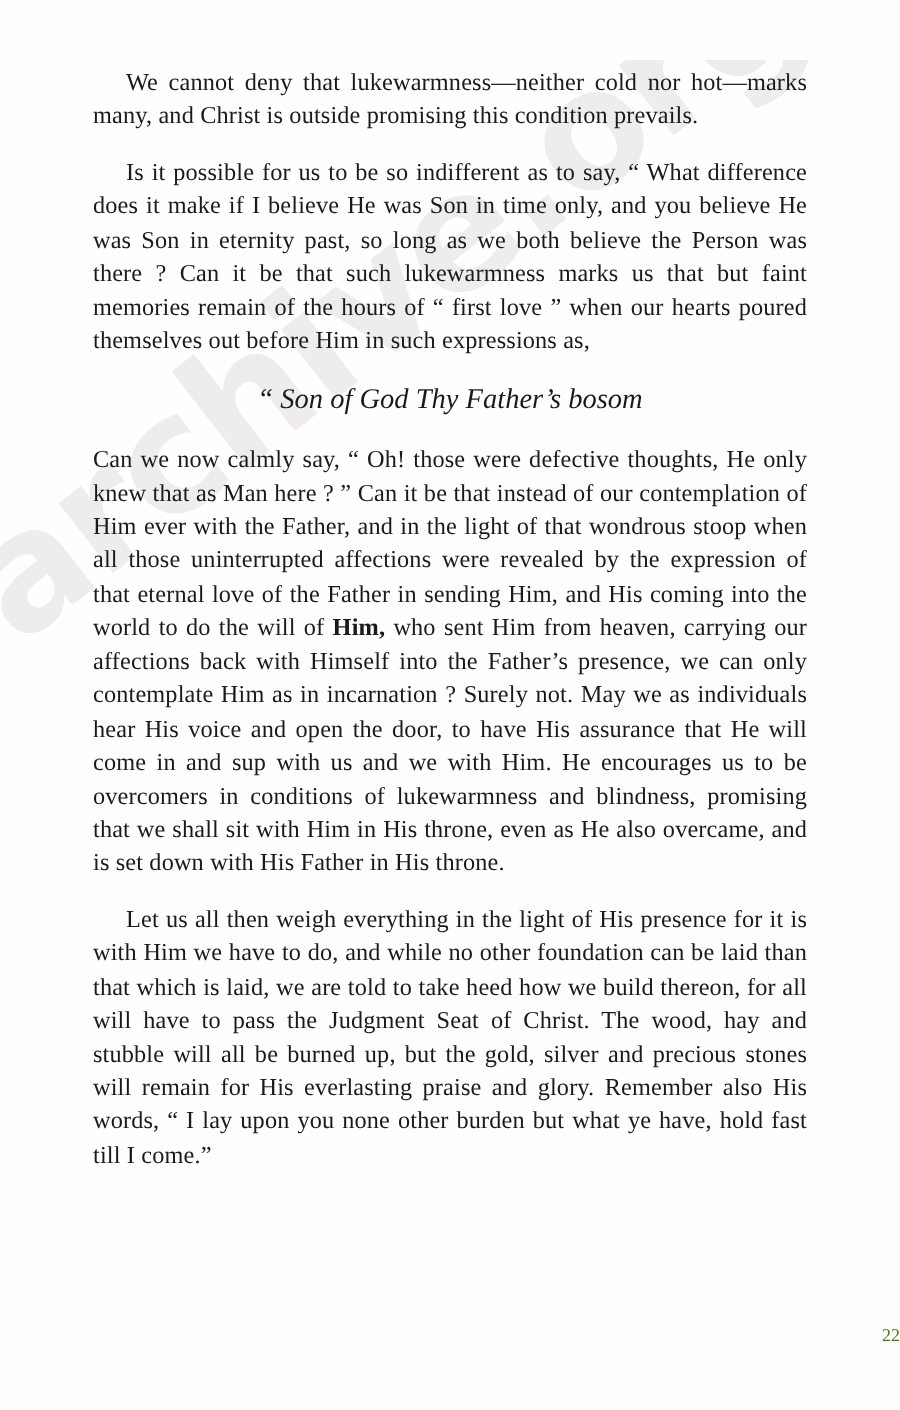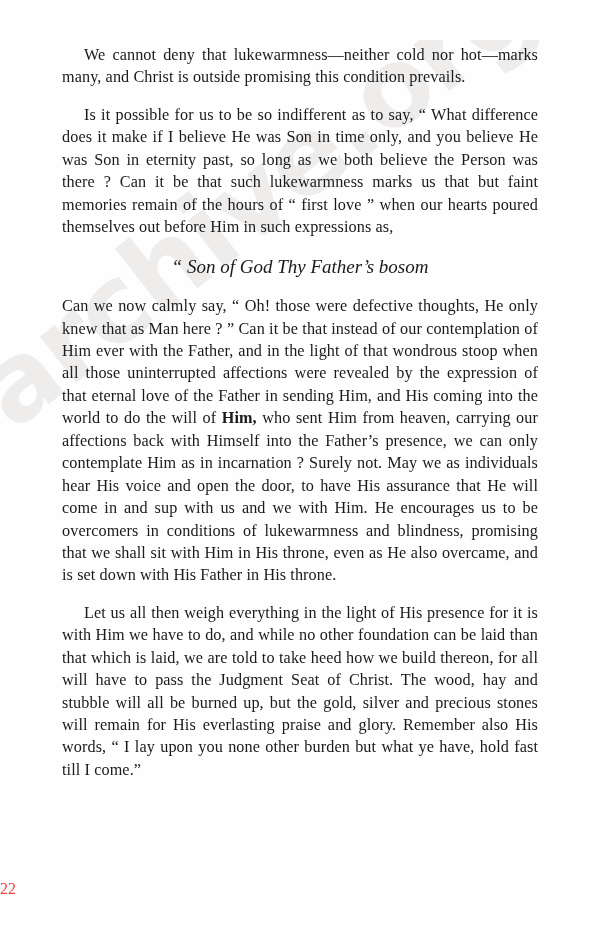--- a/index.html
+++ b/index.html
@@ -75,24 +75,24 @@
     white-space: nowrap;
   }
   .bold-inline {
     font-weight: 700;
   }
   .page-number {
     position: absolute;
     left: 0;
     right: 0;
     bottom: 42px;
-    text-align: left;
-    font-size: 16px;
+    text-align: right;
+    font-size: 12px;
     font-family: "Liberation Serif", serif;
-    color: #ef4444;
+    color: #4d7c0f;
     z-index: 1;
   }
 </style>
 </head>
 <body>
 
 <div class="page">
 
   <div class="watermark">
     <span>archive.org</span>

